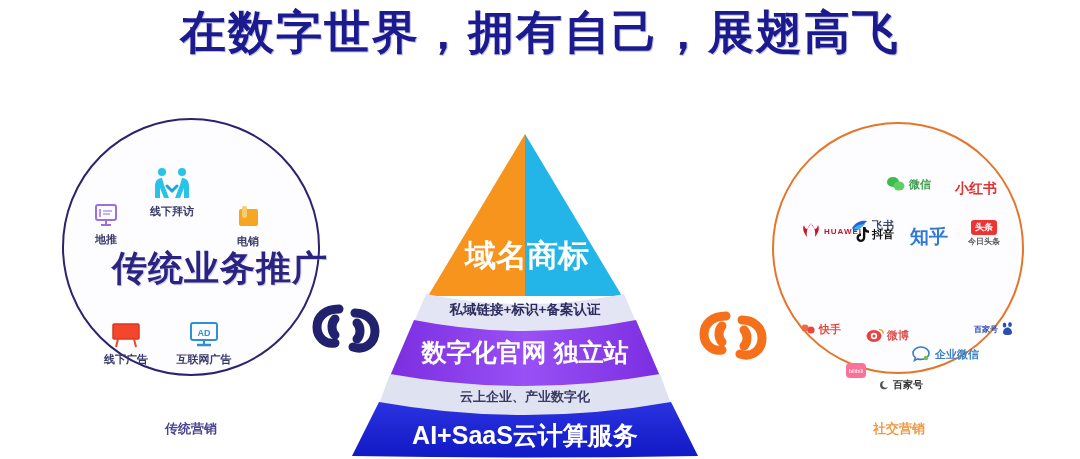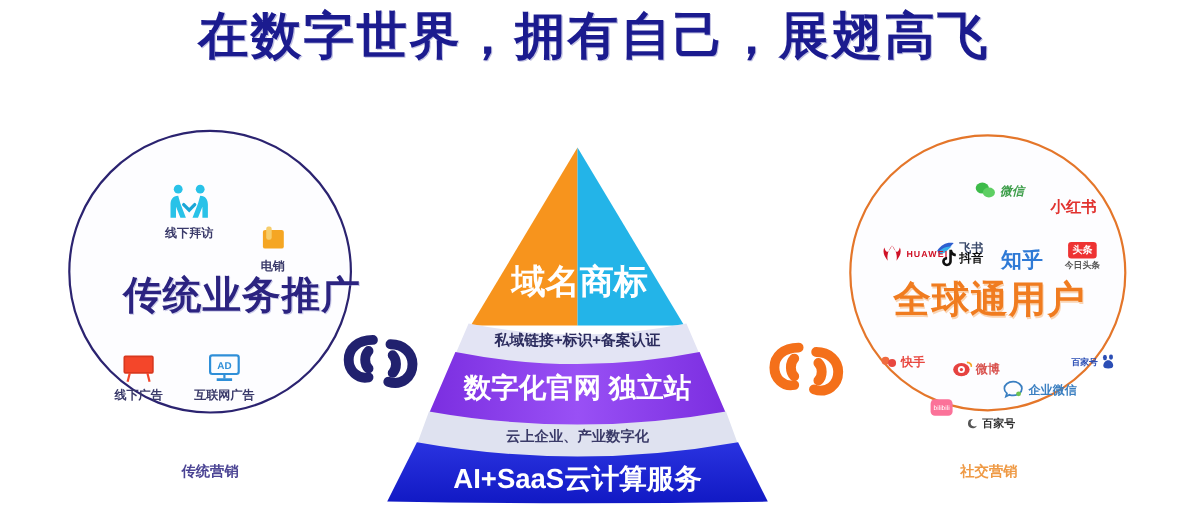--- a/index.html
+++ b/index.html
@@ -60,21 +60,21 @@
   #feat-dianxiao{left:212px;top:198px;}
   #feat-xianxia-ad{left:90px;top:316px;}
   #feat-net-ad{left:168px;top:316px;}
 
   
   .logo{position:absolute;display:flex;align-items:center;gap:3px;white-space:nowrap;}
   .logo .txt{font-size:11px;font-weight:bold;}
 
   #logo-feishu{left:851px;top:182px;margin-top:36px;}
   #logo-feishu .txt{color:#3b4a6b;}
-  #logo-weixin{left:886px;top:165px;font-style:italic;}
+  #logo-weixin{left:886px;top:176px;}
   #logo-weixin .txt{color:#3d9e4a;}
   #logo-xhs{left:955px;top:180px;}
   #logo-xhs .txt{color:#e1322f;font-size:14px;}
   #logo-huawei{left:798px;top:222px;flex-direction:row;gap:0;}
   #logo-huawei .txt{color:#cf1126;font-size:8px;letter-spacing:1px;}
   #logo-douyin{left:854px;top:226px;}
   #logo-douyin .txt{color:#111;}
   #logo-zhihu{left:910px;top:224px;align-items:flex-end;}
   #logo-zhihu .txt{color:#2f7ad6;font-size:19px;font-weight:bold;}
   #logo-toutiao{left:968px;top:220px;flex-direction:column;gap:1px;}
@@ -106,20 +106,33 @@
 </style>
 </head>
 <body>
 
 <div id="stage">
 
   <div class="title">在数字世界，拥有自己，展翅高飞</div>
 
   <div class="circle" id="left-circle"></div>
 
+  <div class="feat" id="feat-ditui">
+    <div class="ico">
+      <svg width="30" height="30" viewBox="0 0 30 30">
+        <rect x="5" y="5" width="20" height="15" rx="2" fill="none" stroke="#9b6fe0" stroke-width="2"></rect>
+        <line x1="9" y1="9" x2="9" y2="17" stroke="#9b6fe0" stroke-width="1.5"></line>
+        <line x1="12" y1="11" x2="21" y2="11" stroke="#b892ef" stroke-width="1.5"></line>
+        <line x1="12" y1="14" x2="19" y2="14" stroke="#b892ef" stroke-width="1.5"></line>
+        <line x1="15" y1="20" x2="15" y2="25" stroke="#9b6fe0" stroke-width="2"></line>
+        <line x1="10" y1="25" x2="20" y2="25" stroke="#9b6fe0" stroke-width="2"></line>
+      </svg>
+    </div>
+    <div class="lbl">地推</div>
+  </div>
 
   <div class="feat" id="feat-baifang">
     <div class="ico">
       <svg width="44" height="36" viewBox="0 0 44 36">
         <circle cx="12" cy="6" r="4" fill="#29c2e8"></circle>
         <circle cx="32" cy="6" r="4" fill="#29c2e8"></circle>
         <path d="M12 12 C7 12 5 16 5 20 L5 32 L10 32 L10 22 L14 32 L19 32 L14 19 Z" fill="#29c2e8"></path>
         <path d="M32 12 C37 12 39 16 39 20 L39 32 L34 32 L34 22 L30 32 L25 32 L30 19 Z" fill="#29c2e8"></path>
         <path d="M17 20 L22 25 L27 20" fill="none" stroke="#1aa6d6" stroke-width="3" stroke-linecap="round"></path>
       </svg>
@@ -255,21 +268,20 @@
   </div>
 
   <div class="logo" id="logo-baijiahao">
     <svg width="12" height="12" viewBox="0 0 12 12">
       <path d="M2 6 C2 3 4 1.5 6.5 2.5 C5 3 4 4.5 4.5 6.5 C5 8.5 8 9.5 10 8
                C9 10.5 5.5 11 3.5 9.5 C2.5 8.7 2 7.4 2 6 Z" fill="#555"></path>
     </svg>
     <span class="txt">百家号</span>
   </div>
 
-  <div class="big-label" id="right-big">全球通用户</div>
   <div class="circle-caption" id="right-caption">社交营销</div>
 
   <svg id="pyramid" viewBox="0 0 480 341">
     <defs>
       <linearGradient id="gbase" x1="0" y1="0" x2="0" y2="1">
         <stop offset="0%" stop-color="#2a33e0"></stop>
         <stop offset="100%" stop-color="#1119c4"></stop>
       </linearGradient>
       <linearGradient id="gmid" x1="0" y1="0" x2="1" y2="0">
         <stop offset="0%" stop-color="#7b2ee0"></stop>

